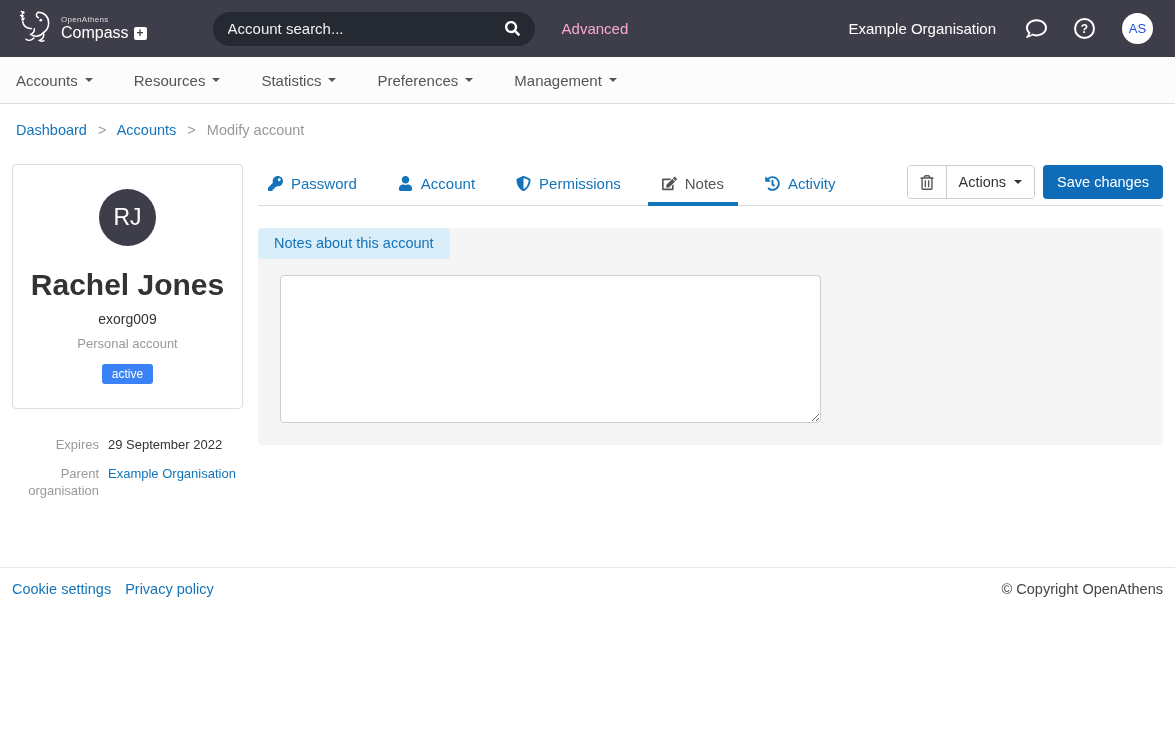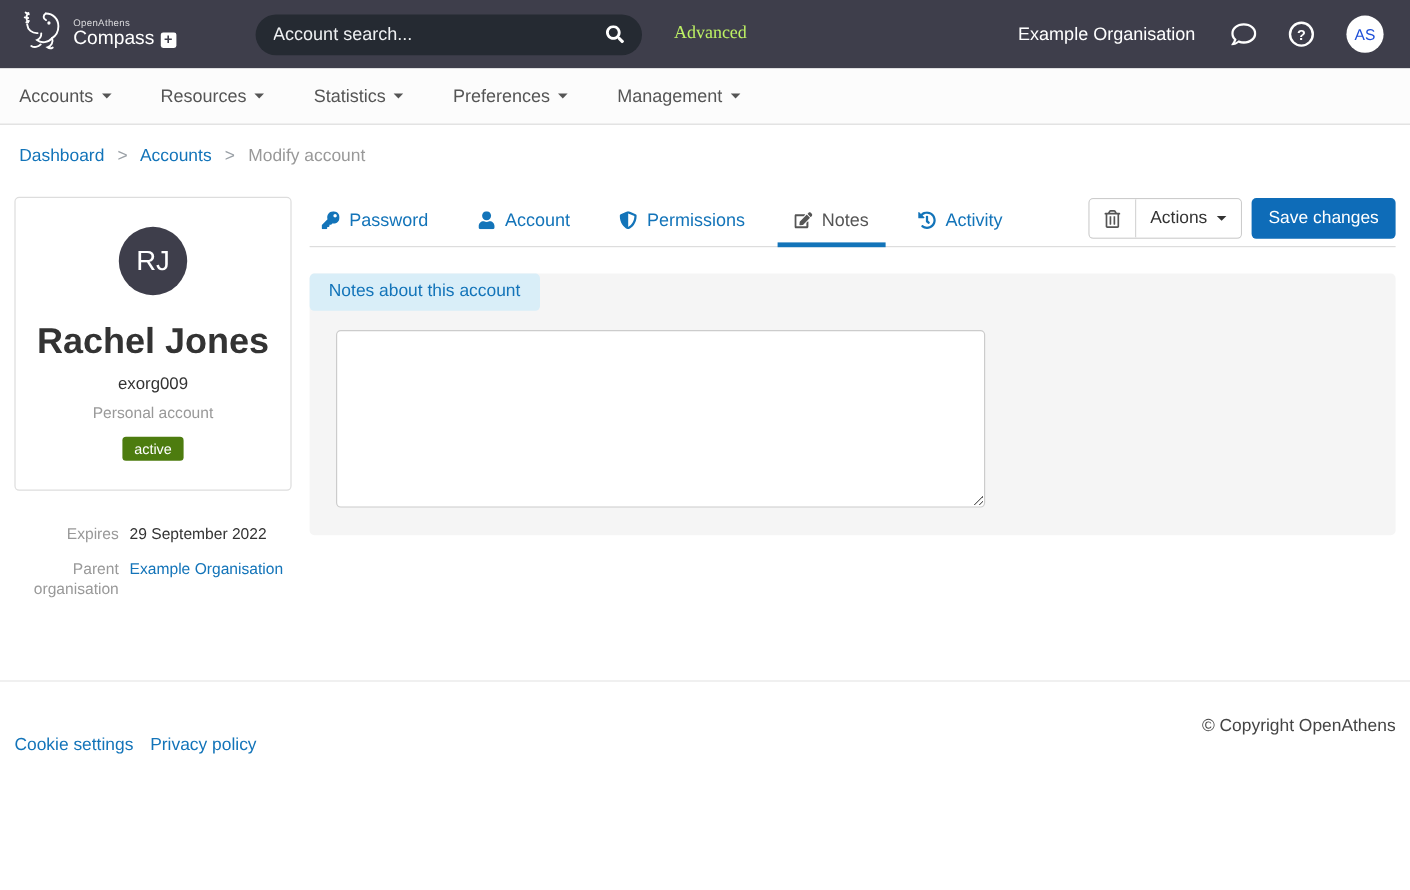--- a/index.html
+++ b/index.html
@@ -10,21 +10,21 @@
   .logo { display:flex; align-items:center; gap:5px; color:#fff; }
   .logo svg { width:42px; height:42px; }
   .brand-top { font-size:8px; letter-spacing:.3px; opacity:.8; line-height:9px; }
   .brand-row { display:flex; align-items:center; gap:5px; }
   .brand-bottom { font-size:16px; line-height:18px; }
   .plus-box { width:13px; height:13px; background:#fff; color:#3e3e4b; border-radius:2px; font-size:12px; font-weight:bold; line-height:12px; text-align:center; }
   .search-pill { margin-left:66px; width:322px; height:34px; background:#252a32; border-radius:17px; display:flex; align-items:center; padding:16px 15px; }
   .search-pill input { flex:1; background:transparent; border:none; outline:none; color:#fff; font-size:15px; font-family:inherit; }
   .search-pill input::placeholder { color:#eef0f2; opacity:1; }
   .search-pill svg { width:15px; height:15px; fill:#fff; flex-shrink:0; }
-  .advanced { color:#bef264; font-size:15px; margin-left:27px; cursor:pointer; text-decoration:none;font-family:Liberation Serif, serif; }
+  .advanced { color:#f9a8d4; font-size:15px; margin-left:27px; cursor:pointer; text-decoration:none; }
   .nav-spacer { flex:1; }
   .org-name { color:#fff; font-size:15px; margin-right:30px; }
   .nav-icon { color:#fff; margin-right:27px; display:flex; align-items:center; cursor:pointer; }
   .nav-icon svg { width:21px; height:21px; fill:none; stroke:#fff; }
   .help-circle { width:21px; height:21px; border:2px solid #fff; border-radius:50%; color:#fff; font-size:12px; font-weight:bold; display:flex; align-items:center; justify-content:center; }
   .avatar-top { width:31px; height:31px; border-radius:50%; background:#fff; color:#1d4ed8; font-size:13px; display:flex; align-items:center; justify-content:center; cursor:pointer; }
 
   
   .menubar { height:47px; background:#fcfcfc; border-bottom:1px solid #ddd; display:flex; align-items:center; padding:0 16px; gap:41px; }
   .menu-item { color:#555; font-size:15px; display:flex; align-items:center; gap:7px; cursor:pointer; }
@@ -37,21 +37,21 @@
   .crumb-current { color:#999; }
 
   
   .main { display:flex; padding:0 12px; gap:15px; align-items:flex-start; }
   .left-col { width:231px; flex-shrink:0; }
   .profile-card { border:1px solid #ddd; border-radius:4px; background:#fff; text-align:center; padding:16px 10px 24px; }
   .card-avatar { width:57px; height:57px; border-radius:50%; background:#3e3e4b; color:#fff; font-size:23px; display:flex; align-items:center; justify-content:center; margin:8px auto 18px; }
   .card-name { font-size:30px; font-weight:700; color:#333; margin-bottom:9px;margin-top:22px; }
   .card-username { font-size:14px; color:#333; margin-bottom:9px; }
   .card-type { font-size:13px; color:#999; margin-bottom:13px; }
-  .status-badge { display:inline-block; background:#4d7c0f; color:#fff; font-size:12px; padding:3px 10px; border-radius:3px; }
+  .status-badge { display:inline-block; background:#3b82f6; color:#fff; font-size:12px; padding:3px 10px; border-radius:3px; }
   .details { margin-top:28px; font-size:13px; }
   .detail-row { display:flex; margin-bottom:13px; line-height:1.25; }
   .detail-label { width:96px; flex-shrink:0; text-align:right; color:#999; padding-right:9px; }
   .detail-value { color:#333; }
   .detail-value a { color:#1374b9; text-decoration:none; cursor:pointer; }
 
   
   .right-col { flex:1; }
   .tabs-row { display:flex; justify-content:space-between; align-items:flex-start; border-bottom:1px solid #ddd; }
   .tabs { display:flex; gap:37px; padding-left:8px; }
@@ -68,21 +68,21 @@
   .btn-primary { height:34px; background:#0e6cb8; color:#fff; border:none; border-radius:4px; padding:0 14px; font-size:14.5px; font-family:inherit; cursor:pointer; }
 
   
   .panel { margin-top:22px; background:#f5f5f5; border-radius:4px; }
   .panel-tab { display:inline-block; background:#d9eef8; color:#1374b9; font-size:14.5px; padding:7px 16px 8px; border-radius:4px; }
   .panel-body { padding:16px 22px 18px; }
   .panel-body textarea { width:541px; height:148px; background:#fff; border:1px solid #ccc; border-radius:4px; resize:both; font-family:inherit; font-size:14px; padding:8px 10px; outline:none; }
 
   
   .footer { margin-top:55px; border-top:1px solid #e7e7e7; padding:13px 12px; display:flex; justify-content:space-between; align-items:center; font-size:14.5px; }
-  .footer-links { display:flex; gap:14px;margin-top:32px; }
+  .footer-links { display:flex; gap:14px; }
   .footer-links a { color:#1374b9; text-decoration:none; cursor:pointer; }
   .copyright { color:#444; }
 </style>
 </head>
 <body>
 
 <div class="navbar">
   <div class="logo">
     <span>
       <svg viewBox="0 0 40 40" fill="none" stroke="#fff" stroke-width="1.5" stroke-linecap="round">

